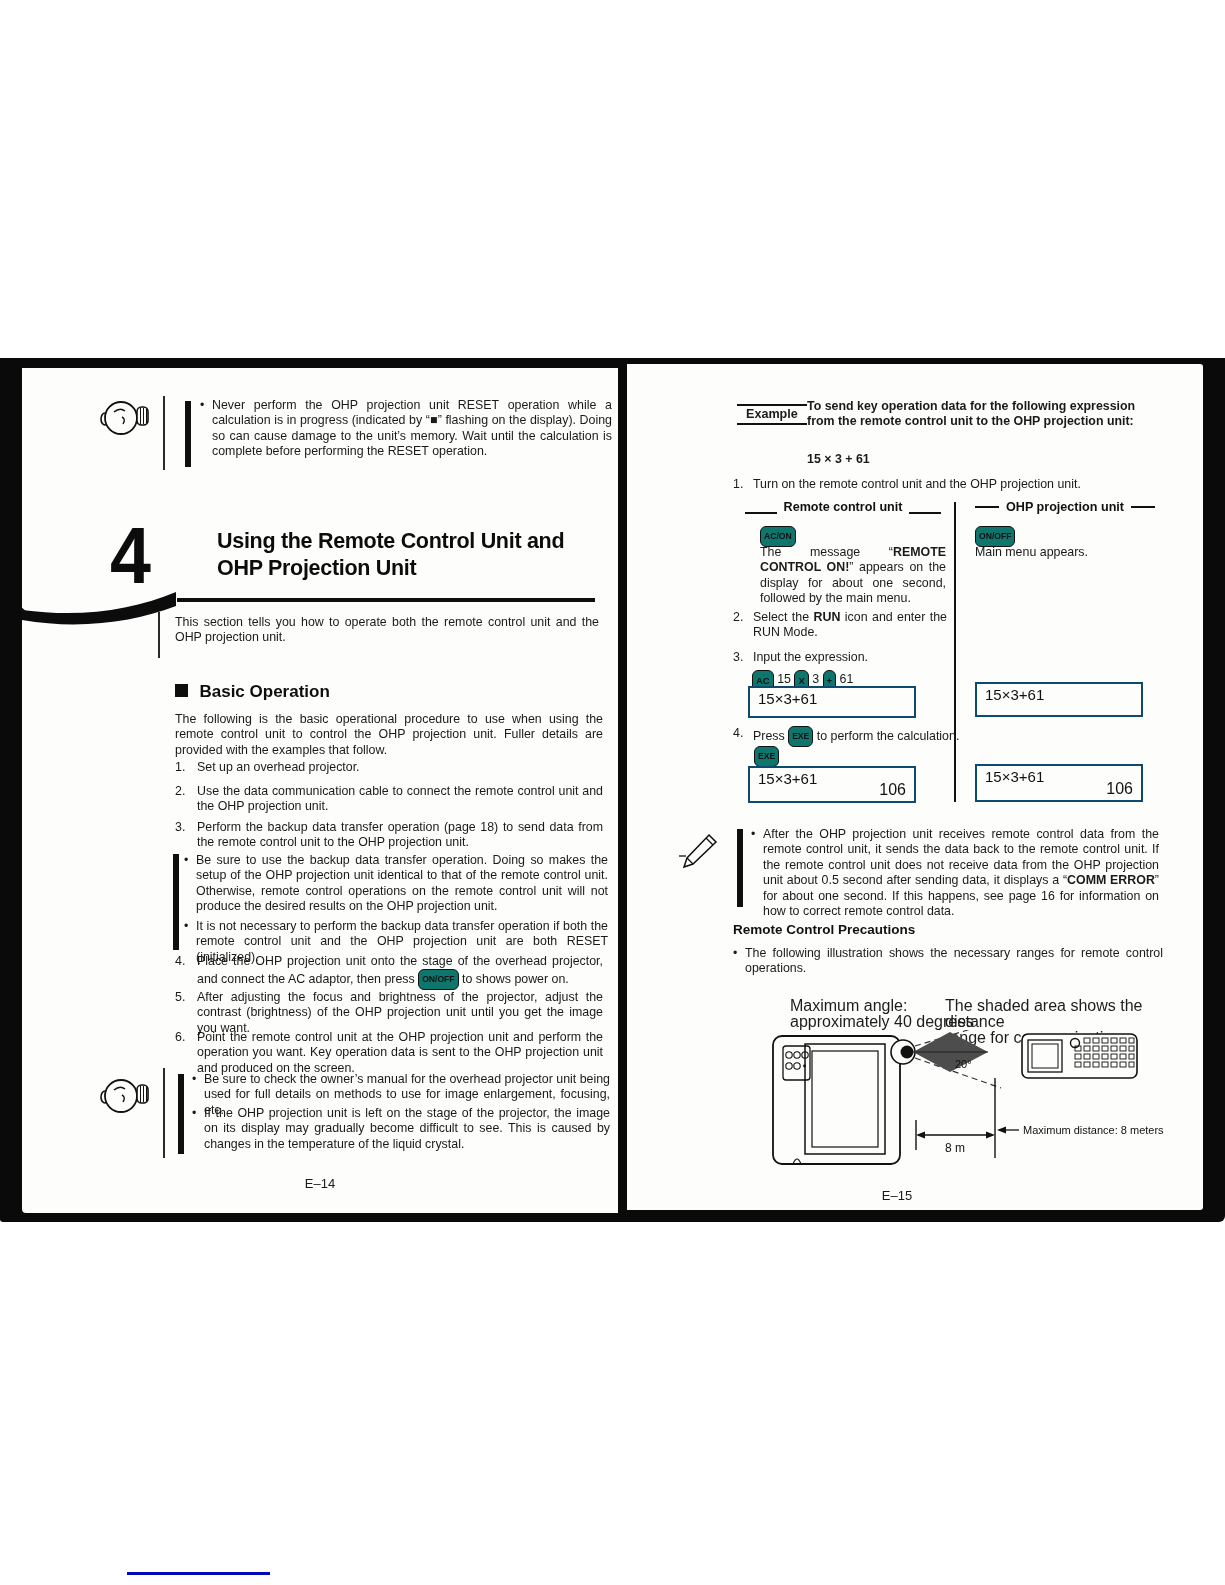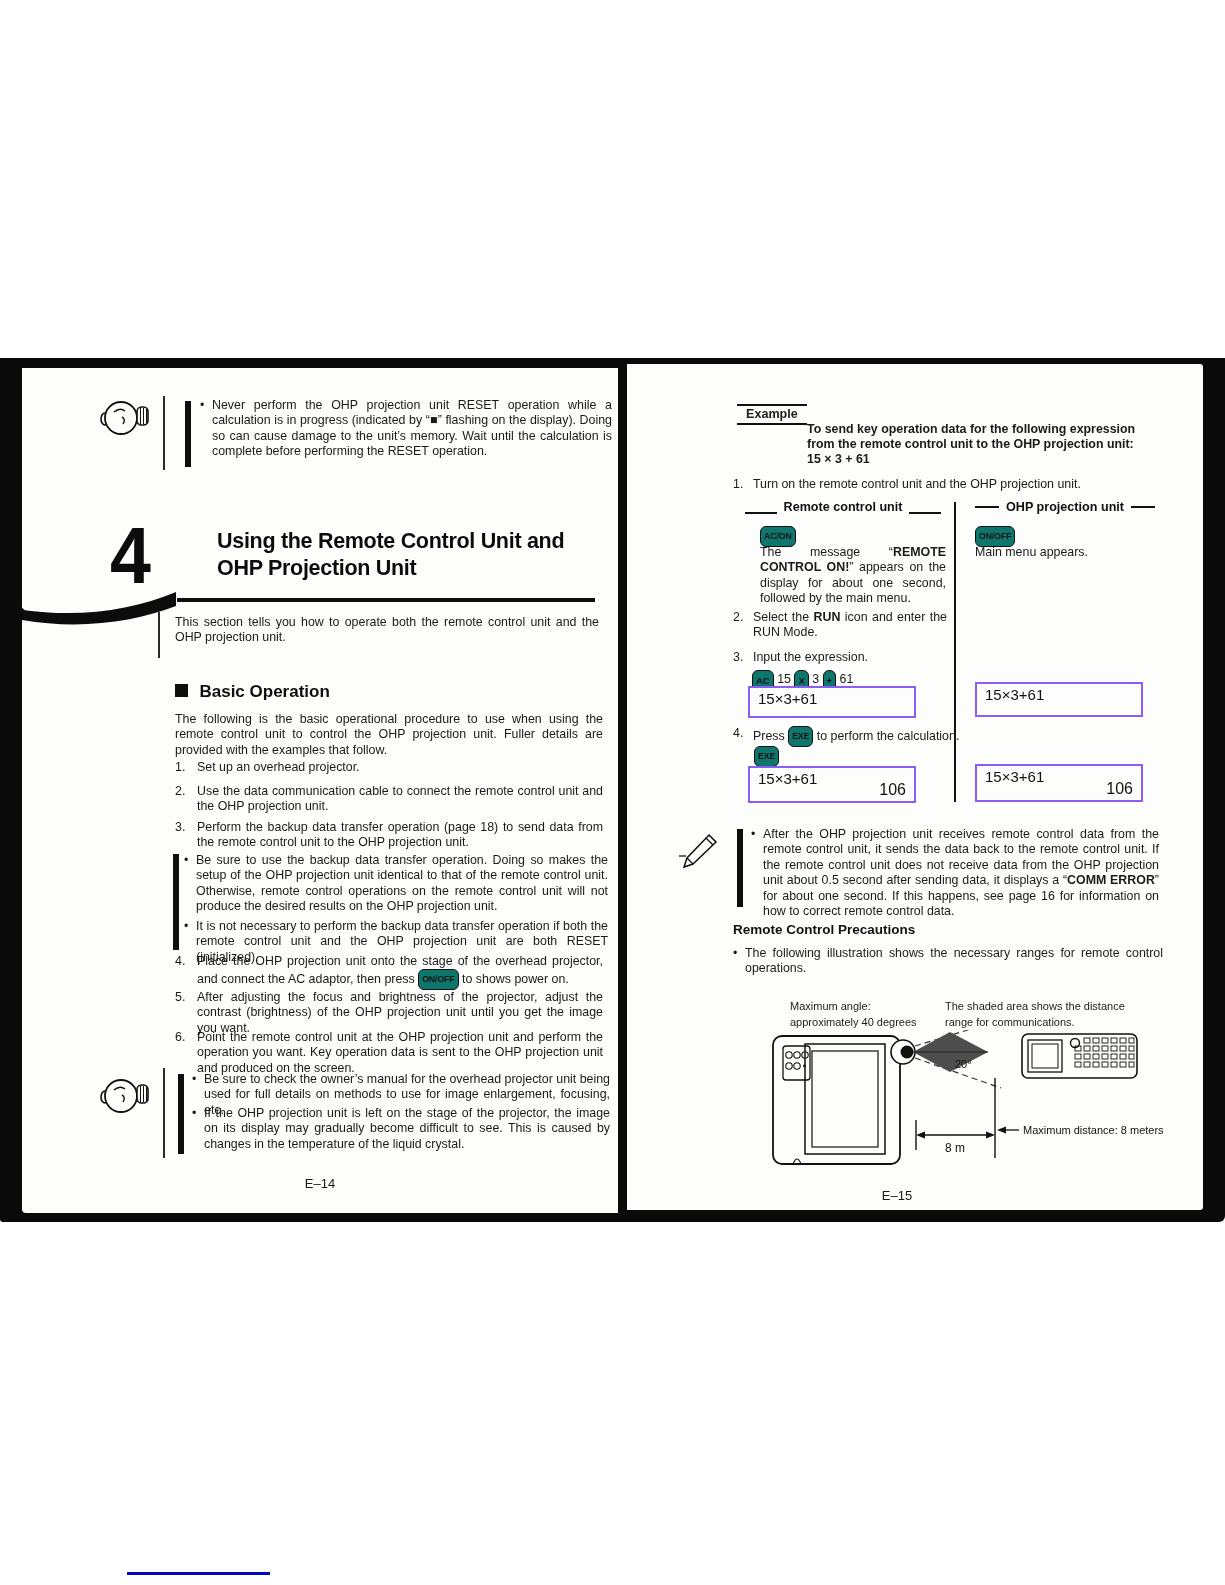--- a/index.html
+++ b/index.html
@@ -15,36 +15,36 @@
   .vline{width:1.5px;background:#2a2a2a;}
   .notebar{width:6px;background:#0f0f0f;}
   .step{display:flex;}
   .stepnum{flex:none;width:22px;}
   .stepbody{flex:1;}
   .bul{display:flex;}
   .buldot{flex:none;width:12px;}
   .keycap{display:inline-block;border:1.4px solid #111;border-radius:6px;padding:4px 3px;
           font-size:8.6px;font-weight:bold;line-height:11px;vertical-align:1px;background:#0f766e;color:#111;}
   .keycap.seq{font-size:9.5px;line-height:12.5px;vertical-align:-1px;}
-  .dispbox{position:absolute;border:2px solid #8b5cf6;background:#fdfdfc;}
+  .dispbox{position:absolute;border:2px solid #0c4a6e;background:#fdfdfc;}
   .dispexpr{position:absolute;left:8px;top:2px;font-size:15px;color:#111;}
   .dispres{position:absolute;right:8px;bottom:2px;font-size:16px;color:#111;}
   .chapter4{font-size:80px;line-height:80px;font-weight:900;letter-spacing:-3px;color:#0c0c0c;
             transform:scaleX(.92);transform-origin:left top;}
   .title{font-size:21.5px;line-height:27px;font-weight:800;letter-spacing:-.3px;color:#0c0c0c;}
   .rule{background:#0e0e0e;}
   .h2square{width:13px;height:13px;background:#0e0e0e;display:inline-block;}
   .h2{font-size:17px;font-weight:800;color:#0e0e0e;}
   .h3{font-size:13.5px;font-weight:800;color:#111;}
   .colhdr{display:flex;align-items:center;font-size:12.6px;font-weight:800;color:#111;}
   .colhdr .dash{flex:1;height:1.8px;background:#111;}
   .colhdr .lbl{padding:0 7px;white-space:nowrap;}
   .exlabel{display:inline-block;border-top:2px solid #111;border-bottom:2px solid #111;
            padding:1px 9px 2px 9px;font-size:12.6px;font-weight:800;}
-  .small{font-size:11px;line-height:16px;text-align:left;}
+  .small{font-size:16px;line-height:16px;text-align:left;}
   .pagenum{font-size:13px;color:#1a1a1a;text-align:center;}
   .bluebar{position:absolute;left:127px;top:1572px;width:143px;height:3px;background:#0008b8;}
 </style>
 </head>
 <body>
 
 <div class="scan"></div>
 
 <div class="page page-left">
 
@@ -147,21 +147,21 @@
     <span class="buldot">•</span>
     <span class="stepbody">If the OHP projection unit is left on the stage of the projector, the image on its display may gradually become difficult to see. This is caused by changes in the temperature of the liquid crystal.</span>
   </div>
 
   <div class="abs pagenum" style="left:248px;top:808px;width:100px;">E–14</div>
 </div>
 
 <div class="page page-right">
 
   <div class="abs exlabel" style="left:110px;top:40px;">Example</div>
-  <div class="abs txt b" style="left:180px;top:58px;width:352px;text-align:left;">To send key operation data for the following expression from the remote control unit to the OHP projection unit:</div>
+  <div class="abs txt b" style="left:180px;top:35px;width:352px;text-align:left;">To send key operation data for the following expression from the remote control unit to the OHP projection unit:</div>
   <div class="abs txt b" style="left:180px;top:88px;">15 × 3 + 61</div>
 
   <div class="abs step txt" style="left:106px;top:113px;width:430px;">
     <span class="stepnum" style="width:20px;">1.</span>
     <span class="stepbody">Turn on the remote control unit and the OHP projection unit.</span>
   </div>
 
   <div class="abs vline" style="left:327px;top:138px;height:300px;background:#111;"></div>
 
   <div class="abs colhdr" style="left:118px;top:136px;width:196px;align-items:flex-end;">

